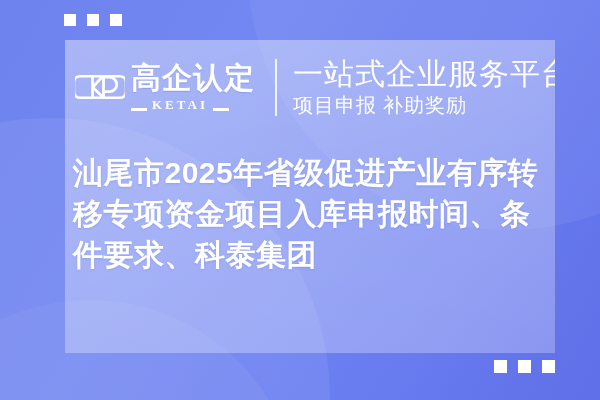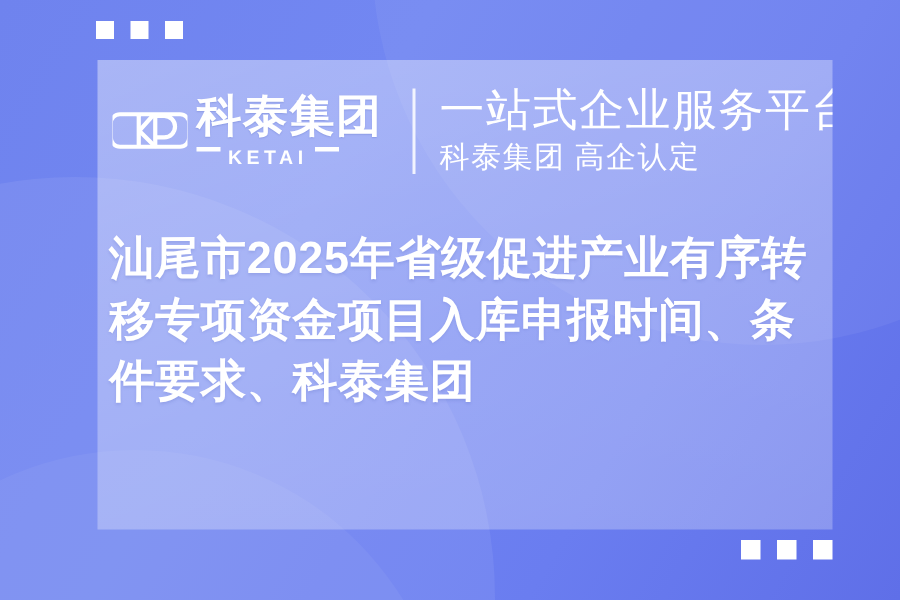--- a/index.html
+++ b/index.html
@@ -116,22 +116,23 @@
   }
   .brand-en {
     margin-top: 5px;
     color: #ffffff;
     font-size: 13px;
     font-weight: bold;
     letter-spacing: 3px;
     line-height: 1;
     white-space: nowrap;
     display: flex;
-    align-items: flex-start;
+    align-items: flex-end;
     gap: 5px;
+    font-family: Liberation Serif, serif;
   }
   .brand-en .rule {
     display: inline-block;
     width: 16px;
     height: 3px;
     background: #ffffff;
   }
 
   .divider {
     width: 2px;
@@ -208,33 +209,33 @@
         <svg width="50" height="50" viewBox="0 0 50 50" aria-hidden="true">
           <path d="M18.5 3.2 L46.8 31.5 a6 6 0 0 1 0 8.5 l-6.8 6.8 a6 6 0 0 1 -8.5 0 L3.2 18.5 a6 6 0 0 1 0 -8.5 l6.8 -6.8 a6 6 0 0 1 8.5 0 Z" transform="rotate(-45 25 25)" fill="none" stroke="#ffffff" stroke-width="2.6"></path>
           <path d="M17.5 15.5 L17.5 34.5" fill="none" stroke="#ffffff" stroke-width="2.8" stroke-linecap="round"></path>
           <path d="M26.5 15.5 L17.8 25.2 L27.2 34.5" fill="none" stroke="#ffffff" stroke-width="2.8" stroke-linecap="round" stroke-linejoin="round"></path>
           <path d="M28.5 15.2 L28.5 35.5" fill="none" stroke="#ffffff" stroke-width="2.8" stroke-linecap="round"></path>
           <path d="M28.5 15.2 L34.5 15.2 a7.2 7.2 0 0 1 0 14.4 L28.5 29.6" fill="none" stroke="#ffffff" stroke-width="2.8" stroke-linejoin="round"></path>
         </svg>
       </div>
 
       <div class="brand-text">
-        <div class="brand-cn">科泰集团</div>
+        <div class="brand-cn">高企认定</div>
         <div class="brand-en">
           <span class="rule"></span>
           <span>KETAI</span>
           <span class="rule"></span>
         </div>
       </div>
 
       <div class="divider"></div>
 
       <div class="tagline">
         <div class="tagline-main">一站式企业服务平台</div>
-        <div class="tagline-sub">科泰集团 高企认定</div>
+        <div class="tagline-sub">项目申报 补助奖励</div>
       </div>
 
     </div>
 
     <div class="headline">汕尾市2025年省级促进产业有序转移专项资金项目入库申报时间、条件要求、科泰集团</div>
 
   </div>
 </div>
 
 </body></html>

